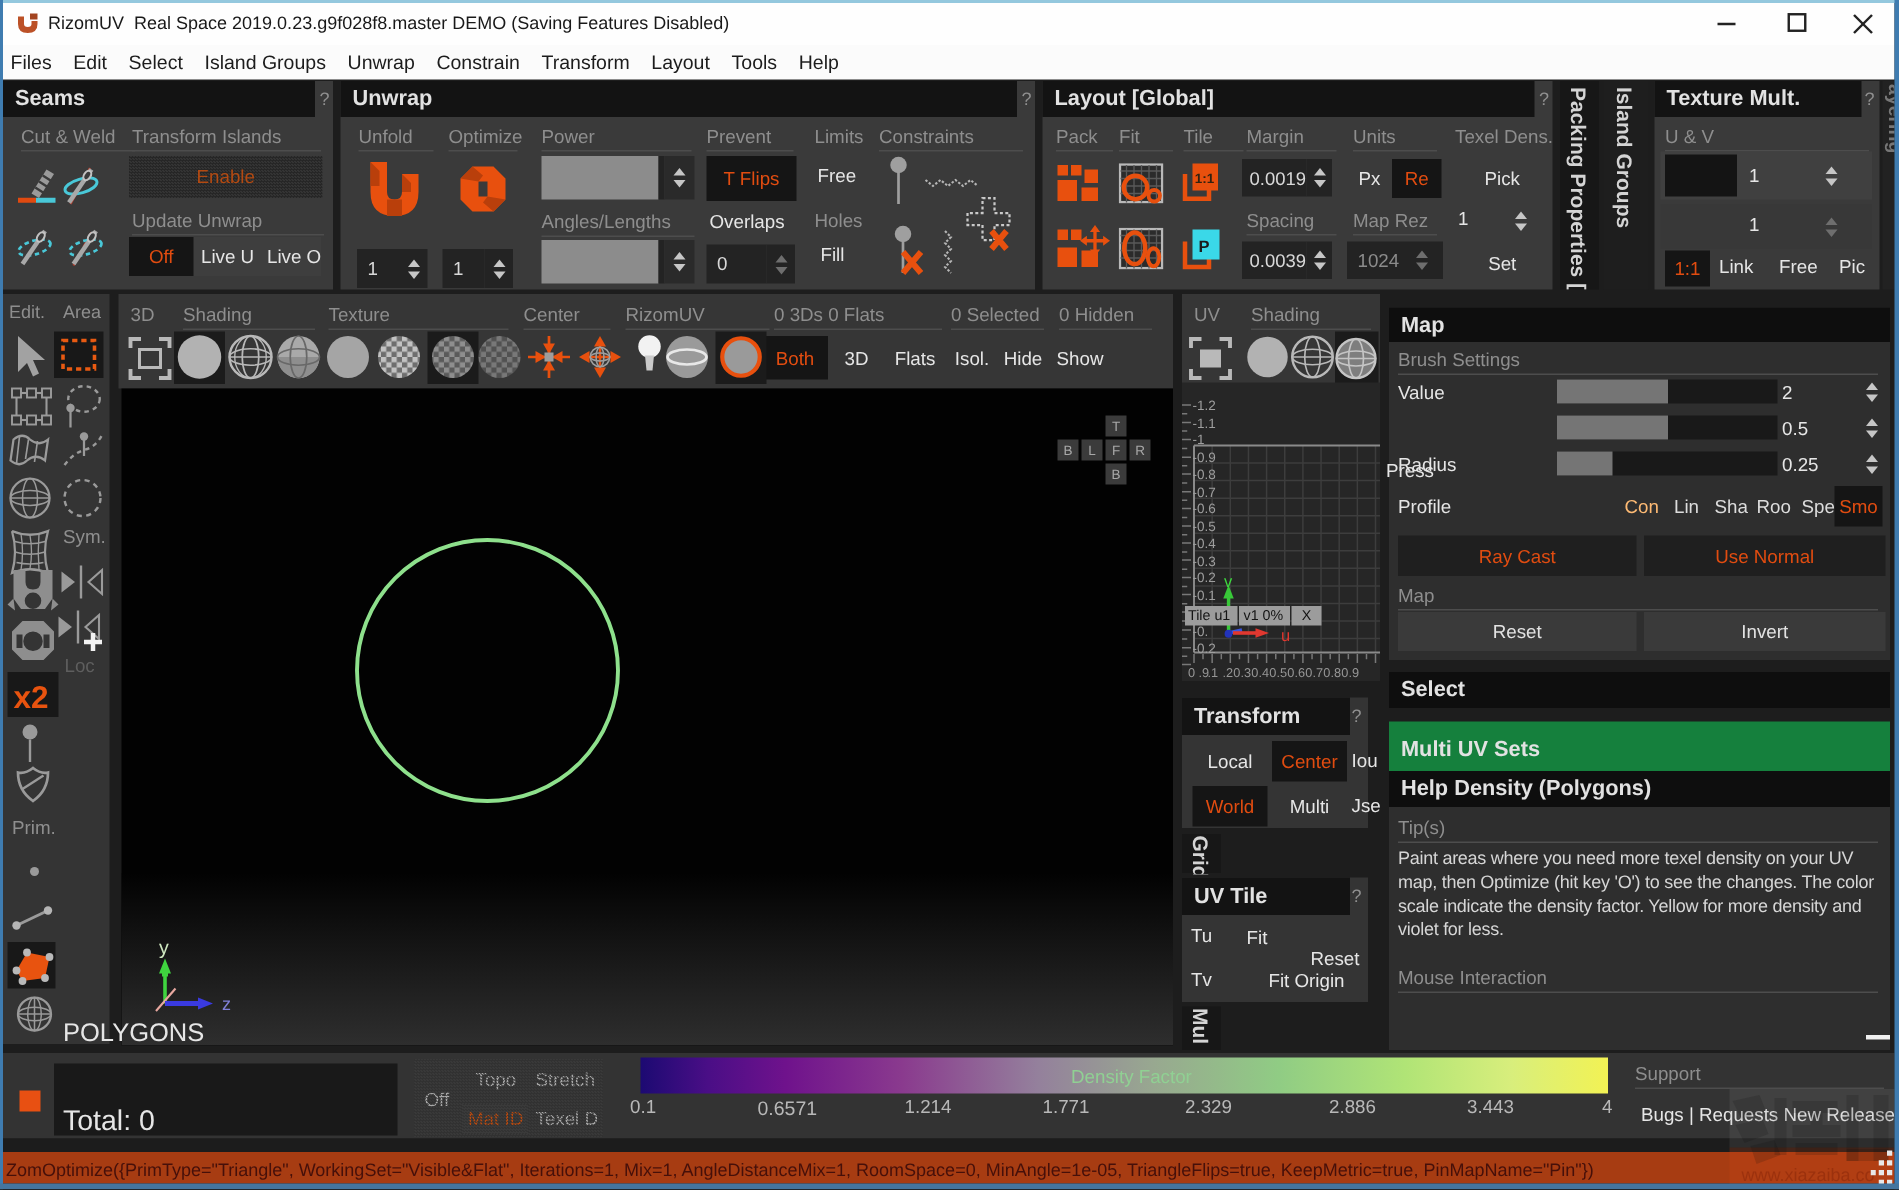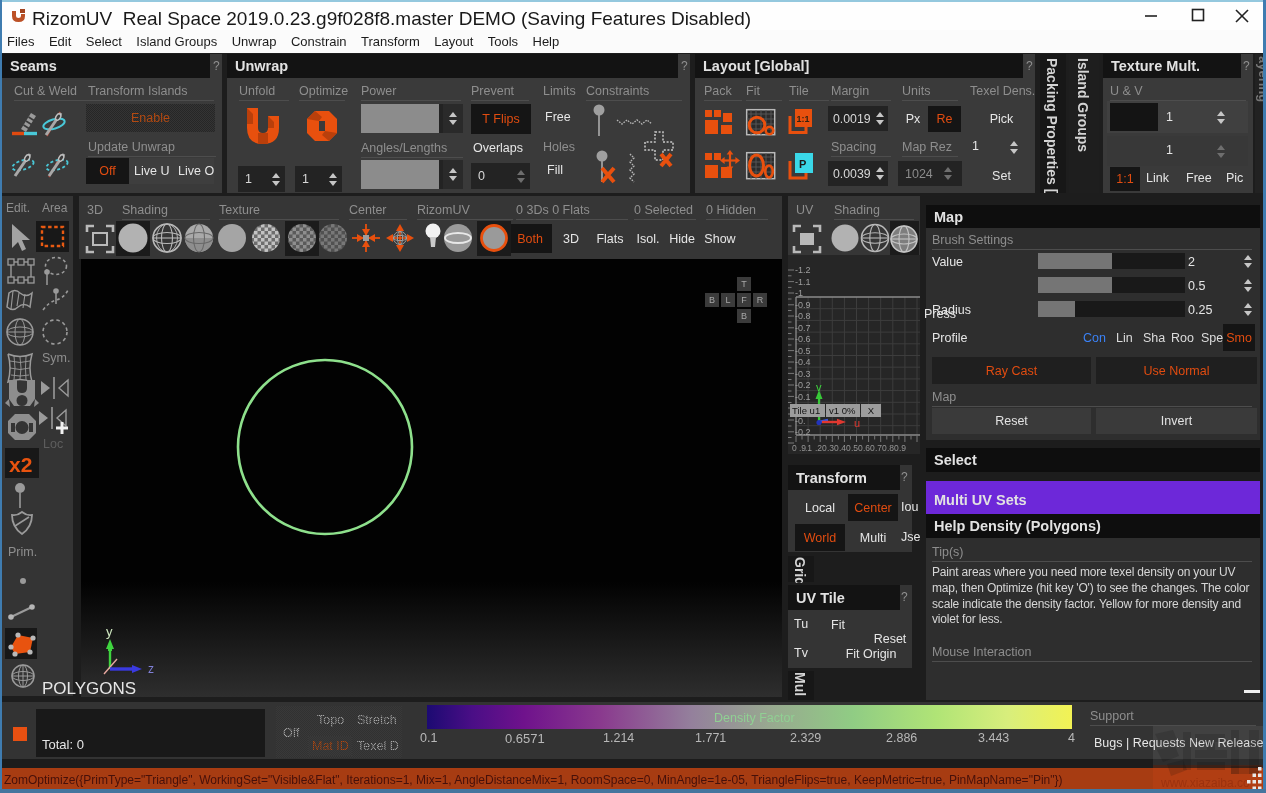--- a/index.html
+++ b/index.html
@@ -32,21 +32,21 @@
 <div class="abs" style="left:0;top:0;width:1266px;height:2px;background:#94c8de;z-index:50;"></div>
 <div class="abs" style="left:0;top:0;width:2px;height:793px;background:#3f7cb0;z-index:50;"></div>
 <div class="abs" style="left:1263px;top:0;width:3px;height:793px;background:#3f7cb0;z-index:70;"></div>
 <div class="abs" style="left:0;top:789px;width:1266px;height:4px;background:#45759e;z-index:70;"></div>
 
 <div class="abs" style="left:2px;top:2px;width:1261px;height:28px;background:#fefefe;"></div>
 <svg class="abs" style="left:10px;top:7px;" width="17" height="17" viewBox="0 0 17 17">
  <path d="M2 4 L6 4 L6 9 Q6 11 8.5 11 Q11 11 11 9 L11 7 L15 7 L15 9 Q15 15 8.5 15 Q2 15 2 9 Z" fill="#bc5127"></path>
  <rect x="10" y="2" width="5" height="4" fill="#a34420"></rect>
 </svg>
-<div class="abs" style="left:32px;top:8px;color:#191919;font-size:19px;">RizomUV&nbsp; Real Space 2019.0.23.g9f028f8.master DEMO (Saving Features Disabled)</div>
+<div class="abs" style="left:32px;top:8px;color:#191919;font-size:12px;">RizomUV&nbsp; Real Space 2019.0.23.g9f028f8.master DEMO (Saving Features Disabled)</div>
 <svg class="abs" style="left:1143px;top:8px;" width="110" height="16" viewBox="0 0 110 16">
  <line x1="2" y1="8" x2="14" y2="8" stroke="#222" stroke-width="1.6"></line>
  <rect x="49.5" y="1.5" width="11" height="11" fill="none" stroke="#222" stroke-width="1.6"></rect>
  <line x1="93" y1="2" x2="105" y2="14" stroke="#222" stroke-width="1.6"></line>
  <line x1="105" y1="2" x2="93" y2="14" stroke="#222" stroke-width="1.6"></line>
 </svg>
 
 <div class="abs" style="left:2px;top:30px;width:1261px;height:23px;background:#fbfbfb;"></div>
 <div class="abs" style="left:7px;top:34px;color:#1c1c1c;font-size:13px;">Files&nbsp;&nbsp;&nbsp;&nbsp;Edit&nbsp;&nbsp;&nbsp;&nbsp;Select&nbsp;&nbsp;&nbsp;&nbsp;Island Groups&nbsp;&nbsp;&nbsp;&nbsp;Unwrap&nbsp;&nbsp;&nbsp;&nbsp;Constrain&nbsp;&nbsp;&nbsp;&nbsp;Transform&nbsp;&nbsp;&nbsp;&nbsp;Layout&nbsp;&nbsp;&nbsp;&nbsp;Tools&nbsp;&nbsp;&nbsp;&nbsp;Help</div>
 
@@ -625,46 +625,46 @@
 <div class="wt" style="left:932px;top:303px;">Radius</div>
 <div class="abs" style="left:1038px;top:301px;width:147px;height:16px;background:#191919;">
       <div style="width:25%;height:100%;background:#757575;"></div>
     </div>
 <div class="wt" style="left:1188px;top:303px;">0.25</div>
 <div class="spin" style="left:1238px;top:299px;width:20px;height:20px;">
       <div class="up"></div>
       <div class="dn"></div>
     </div>
 <div class="wt" style="left:932px;top:331px;">Profile</div>
-<div class="wt" style="left:1083px;top:331px;color:#3b82f6;">Con</div>
+<div class="wt" style="left:1083px;top:331px;color:#fdba74;">Con</div>
 <div class="wt" style="left:1116px;top:331px;color:#dcdcdc;">Lin</div>
 <div class="wt" style="left:1143px;top:331px;color:#dcdcdc;">Sha</div>
 <div class="wt" style="left:1171px;top:331px;color:#dcdcdc;">Roo</div>
 <div class="wt" style="left:1201px;top:331px;color:#dcdcdc;">Spe</div>
 <div class="btnk" style="left:1223px;top:324px;width:32px;height:27px;">Smo</div>
 <div class="btnk" style="left:932px;top:357px;width:159px;height:27px;background:#1f1f1f;">Ray Cast</div>
 <div class="btnk" style="left:1096px;top:357px;width:161px;height:27px;background:#1f1f1f;">Use Normal</div>
 <div class="lbl lblu" style="left:932px;top:390px;width:320px;">Map</div>
 <div class="btn" style="left:932px;top:408px;width:159px;height:26px;background:#3a3a3a;">Reset</div>
 <div class="btn" style="left:1096px;top:408px;width:161px;height:26px;background:#3a3a3a;">Invert</div>
 
 <div class="hdr" style="left:926px;top:448px;width:334px;height:24px;background:#0e0e0e;">Select</div>
-<div class="hdr" style="left:926px;top:481px;width:334px;height:37px;background:#6d28d9;">Multi UV Sets</div>
+<div class="hdr" style="left:926px;top:481px;width:334px;height:37px;background:#15803d;">Multi UV Sets</div>
 <div class="hdr" style="left:926px;top:514px;width:334px;height:24px;background:#0e0e0e;">Help Density (Polygons)</div>
 <div class="abs" style="left:926px;top:538px;width:334px;height:162px;background:#2e2e2e;"></div>
 <div class="lbl lblu" style="left:932px;top:545px;width:320px;">Tip(s)</div>
 <div class="abs" style="left:932px;top:565px;width:330px;color:#d6d6d6;font-size:12px;line-height:15.8px;letter-spacing:-0.18px;white-space:nowrap;">Paint areas where you need more texel density on your UV<br>map, then Optimize (hit key 'O') to see the changes. The color<br>scale indicate the density factor. Yellow for more density and<br>violet for less.</div>
 <div class="lbl lblu" style="left:932px;top:645px;width:320px;">Mouse Interaction</div>
 <div class="abs" style="left:1244px;top:690px;width:16px;height:3px;background:#f0f0f0;"></div>
 
 <div class="abs" style="left:2px;top:702px;width:1261px;height:57px;background:#333333;"></div>
 <div class="abs" style="left:13px;top:727px;width:14px;height:14px;background:#e85012;"></div>
 <div class="abs" style="left:36px;top:709px;width:229px;height:48px;background:#191919;"></div>
 <div class="abs wt" style="left:42px;top:679px;font-size:17px;">POLYGONS</div>
-<div class="abs wt" style="left:42px;top:737px;font-size:13px;">Total: 0</div>
+<div class="abs wt" style="left:42px;top:737px;font-size:19px;">Total: 0</div>
 <div class="abs dither" style="left:276px;top:706px;width:126px;height:52px;"></div>
 <div class="abs" style="left:308px;top:736px;width:44px;height:20px;background-image:repeating-conic-gradient(#2e2e2e 0% 25%,#3a3a3a 0% 50%);background-size:2px 2px;"></div>
 <div class="abs" style="left:283px;top:726px;color:#a8a8a8;font-size:12.5px;">Off</div>
 <div class="abs" style="left:317px;top:713px;color:#a8a8a8;font-size:12.5px;">Topo</div>
 <div class="abs" style="left:357px;top:713px;color:#a8a8a8;font-size:12.5px;">Stretch</div>
 <div class="abs" style="left:312px;top:739px;color:#b8490f;font-size:12.5px;">Mat ID</div>
 <div class="abs" style="left:357px;top:739px;color:#a8a8a8;font-size:12.5px;">Texel D</div>
 <div class="abs" style="left:276px;top:706px;width:126px;height:52px;background-image:repeating-conic-gradient(rgba(52,52,52,0.7) 0% 25%,rgba(52,52,52,0) 0% 50%);background-size:2px 2px;"></div>
 
 <div class="abs" style="left:427px;top:705px;width:645px;height:24px;background:linear-gradient(90deg,#1c0a72 0%,#4a0e86 7%,#6f128c 15%,#8a3a8e 27%,#94809c 41%,#98a890 53%,#90cc84 66%,#b0e476 79%,#d8ee7c 90%,#f2f254 100%);"></div>

